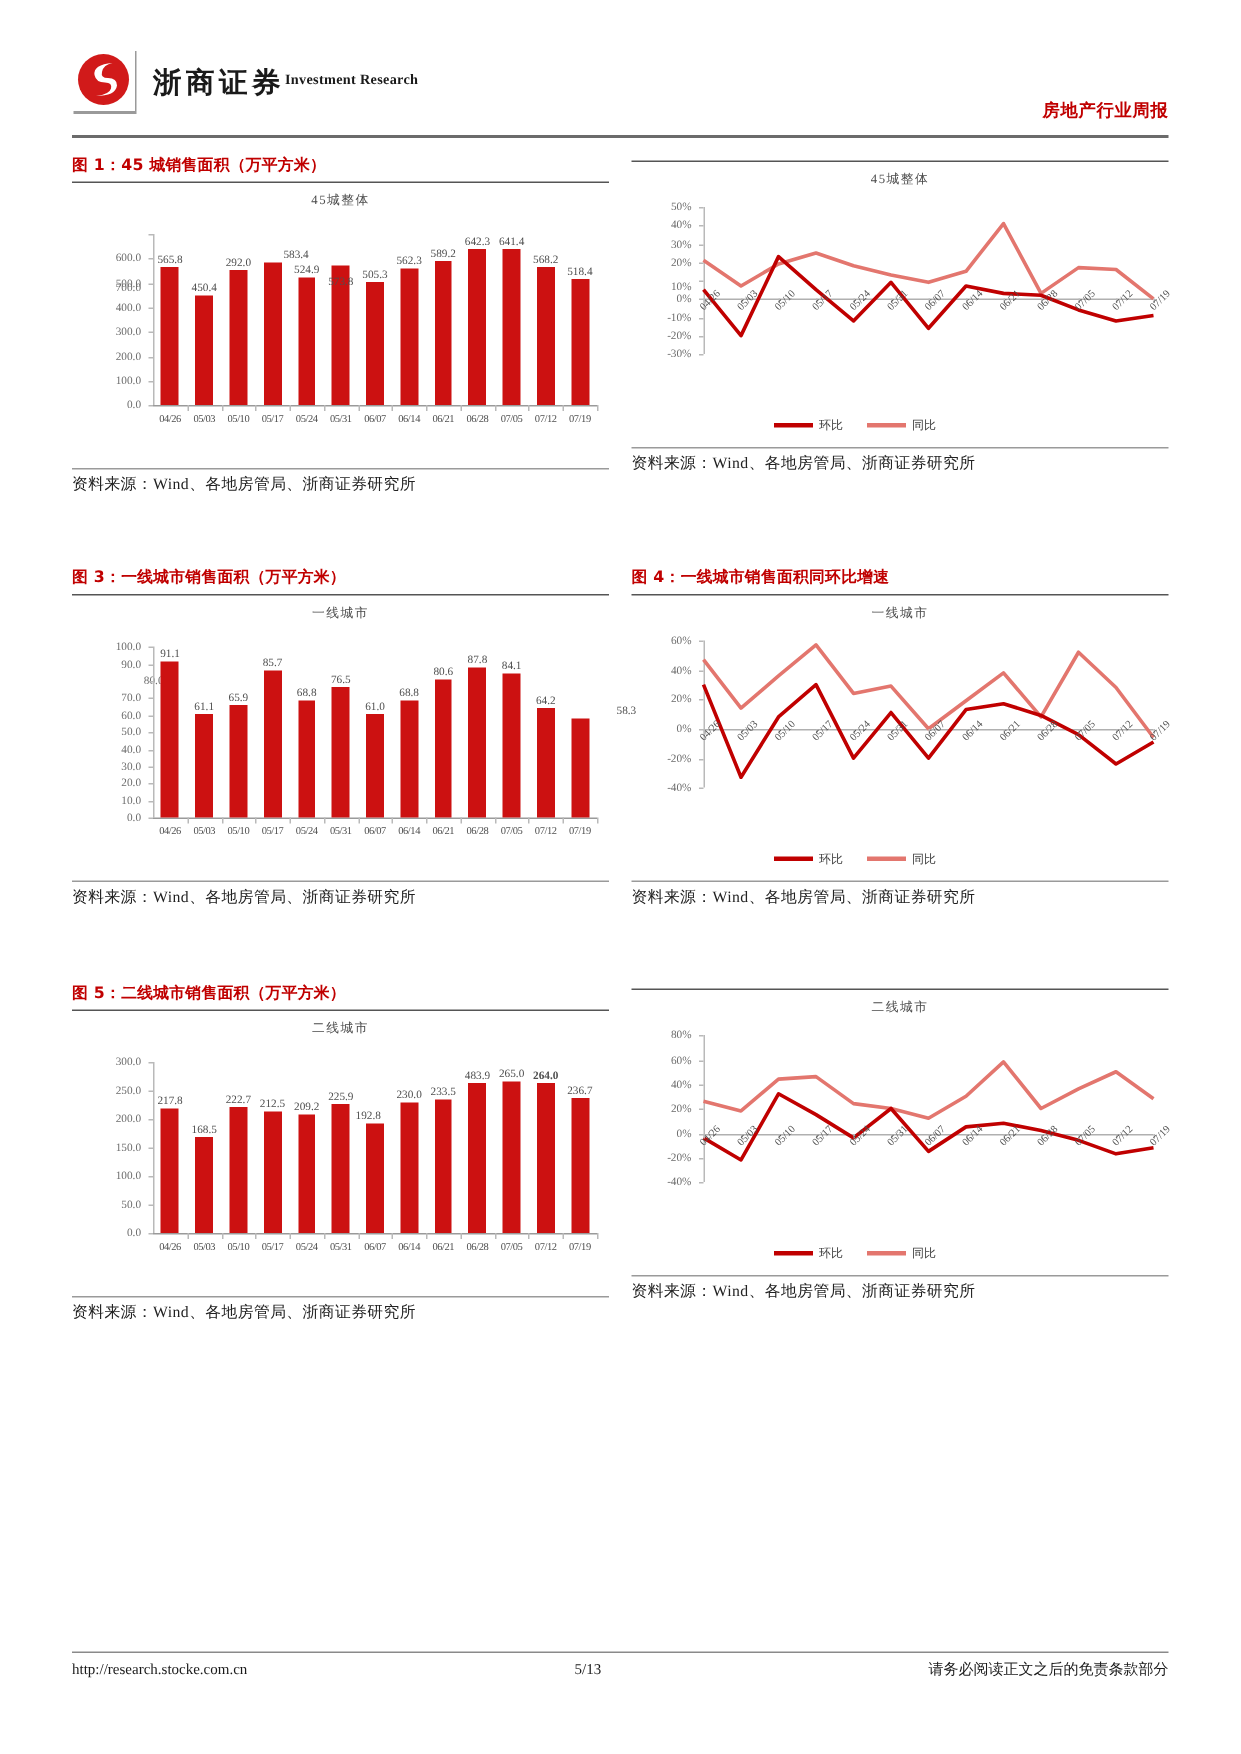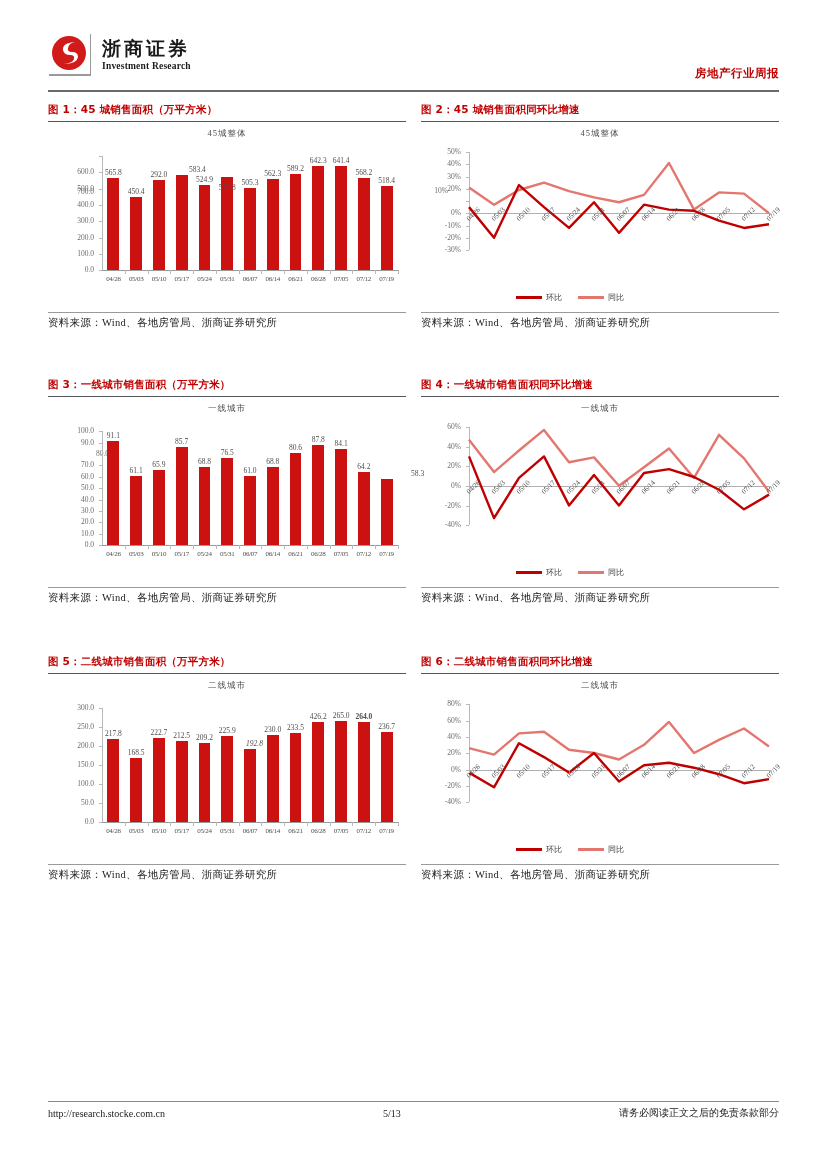--- a/index.html
+++ b/index.html
@@ -3,21 +3,21 @@
 <meta charset="utf-8">
 <style>
   html,body{margin:0;padding:0;}
   body{width:827px;height:1169px;background:#ffffff;font-family:"Liberation Serif",serif;position:relative;overflow:hidden;}
   .page{position:absolute;left:0;top:0;width:827px;height:1169px;}
 
   
   .header{position:absolute;left:48px;top:32px;width:731px;height:58px;}
   .logo-wrap{position:absolute;left:0;top:0;display:flex;align-items:center;gap:8px;}
   .logo-mark{width:46px;height:46px;position:relative;}
-  .logo-text{display:flex;flex-direction:column;line-height:1;}
+  .logo-text{display:flex;line-height:1;}
   .logo-cn{font-family:"DejaVu Sans",sans-serif;font-size:19px;font-weight:bold;color:#1a1a1a;letter-spacing:3px;}
   .logo-en{font-family:"Liberation Serif",serif;font-size:9.5px;font-weight:bold;color:#1a1a1a;margin-top:4px;letter-spacing:0.2px;}
   .header-right{position:absolute;right:0;top:34px;font-family:"DejaVu Sans",sans-serif;font-size:11.5px;font-weight:bold;color:#c00000;letter-spacing:0.5px;}
   .header-rule{position:absolute;left:48px;top:90px;width:731px;height:1.6px;background:#6b6b6b;}
 
   
   .fig{position:absolute;width:358px;}
   .fig-title{font-family:"DejaVu Sans",sans-serif;font-size:10.5px;font-weight:bold;color:#c00000;letter-spacing:0.2px;white-space:nowrap;}
   .fig-rule{margin-top:4px;width:358px;height:1.2px;background:#555;}
   .fig-plot{position:relative;width:358px;height:190px;}
@@ -141,33 +141,32 @@
           <div class="xlab" style="position: relative; flex: 1 1 0px; text-align: center; font-size: 7px; letter-spacing: -0.3px;">07/05</div>
           <div class="xlab" style="position: relative; flex: 1 1 0px; text-align: center; font-size: 7px; letter-spacing: -0.3px;">07/12</div>
           <div class="xlab" style="position: relative; flex: 1 1 0px; text-align: center; font-size: 7px; letter-spacing: -0.3px;">07/19</div>
         </div>
       </div>
     <div class="fig-src-rule"></div>
     <div class="fig-src">资料来源：Wind、各地房管局、浙商证券研究所</div>
   </div>
 
   <div class="fig" id="fig-slot-1" style="left:421px;top:103px;">
-    <div class="fig-title">图 2：45 城销售面积同环比增速</div>
     <div class="fig-rule"></div>
     <div class="fig-plot" id="plot-fig2">
         <div class="chart-sub">45城整体</div>
         <div class="ylab" style="left: 0px; top: 123px; width: 40px;">-30%</div>
         <div class="tick" style="left: 45px; top: 128px;"></div>
         <div class="ylab" style="left: 0px; top: 110.75px; width: 40px;">-20%</div>
         <div class="tick" style="left: 45px; top: 115.75px;"></div>
         <div class="ylab" style="left: 0px; top: 98.5px; width: 40px;">-10%</div>
         <div class="tick" style="left: 45px; top: 103.5px;"></div>
         <div class="ylab" style="left: 0px; top: 86.25px; width: 40px;">0%</div>
         <div class="tick" style="left: 45px; top: 91.25px;"></div>
-        <div class="ylab" style="left: 0px; top: 64px; width: 40px; text-align: center;">10%</div>
+        <div class="ylab" style="left: 0px; top: 78px; width: 40px;">10%</div>
         <div class="tick" style="left: 45px; top: 79px;"></div>
         <div class="ylab" style="left: 0px; top: 61.75px; width: 40px;">20%</div>
         <div class="tick" style="left: 45px; top: 66.75px;"></div>
         <div class="ylab" style="left: 0px; top: 49.5px; width: 40px;">30%</div>
         <div class="tick" style="left: 45px; top: 54.5px;"></div>
         <div class="ylab" style="left: 0px; top: 37.25px; width: 40px;">40%</div>
         <div class="tick" style="left: 45px; top: 42.25px;"></div>
         <div class="ylab" style="left: 0px; top: 25px; width: 40px;">50%</div>
         <div class="tick" style="left: 45px; top: 30px;"></div>
         <div class="axisline" style="left: 48px; top: 30px; width: 1px; height: 98px; background: rgb(185, 185, 185);"></div>
@@ -402,30 +401,30 @@
         <div class="bar" style="left: 127.772px; top: 67.25px; width: 11.84px; height: 80.75px; background: rgb(204, 17, 17);"></div>
         <div class="blab" style="left: 120.772px; top: 57.25px; width: 25.84px; text-align: center;">212.5</div>
         <div class="tick" style="left: 145.077px; top: 148px; width: 1px; height: 4px;"></div>
         <div class="bar" style="left: 150.542px; top: 68.504px; width: 11.84px; height: 79.496px; background: rgb(204, 17, 17);"></div>
         <div class="blab" style="left: 143.542px; top: 58.504px; width: 25.84px; text-align: center;">209.2</div>
         <div class="tick" style="left: 167.846px; top: 148px; width: 1px; height: 4px;"></div>
         <div class="bar" style="left: 173.311px; top: 62.158px; width: 11.84px; height: 85.842px; background: rgb(204, 17, 17);"></div>
         <div class="blab" style="left: 166.311px; top: 52.158px; width: 25.84px; text-align: center;">225.9</div>
         <div class="tick" style="left: 190.615px; top: 148px; width: 1px; height: 4px;"></div>
         <div class="bar" style="left: 196.08px; top: 74.736px; width: 11.84px; height: 73.264px; background: rgb(204, 17, 17);"></div>
-        <div class="blab" style="left: 189.08px; top: 64.736px; width: 25.84px; text-align: right; font-style: italic;">192.8</div>
+        <div class="blab" style="left: 189.08px; top: 64.736px; width: 25.84px; text-align: left;">192.8</div>
         <div class="tick" style="left: 213.385px; top: 148px; width: 1px; height: 4px;"></div>
         <div class="bar" style="left: 218.849px; top: 60.6px; width: 11.84px; height: 87.4px; background: rgb(204, 17, 17);"></div>
         <div class="blab" style="left: 211.849px; top: 50.6px; width: 25.84px; text-align: center;">230.0</div>
         <div class="tick" style="left: 236.154px; top: 148px; width: 1px; height: 4px;"></div>
         <div class="bar" style="left: 241.618px; top: 59.27px; width: 11.84px; height: 88.73px; background: rgb(204, 17, 17);"></div>
         <div class="blab" style="left: 234.618px; top: 49.27px; width: 25.84px; text-align: center;">233.5</div>
         <div class="tick" style="left: 258.923px; top: 148px; width: 1px; height: 4px;"></div>
         <div class="bar" style="left: 264.388px; top: 47.604px; width: 11.84px; height: 100.396px; background: rgb(204, 17, 17);"></div>
-        <div class="blab" style="left: 257.388px; top: 37.604px; width: 25.84px; text-align: center;">426.2</div>
+        <div class="blab" style="left: 257.388px; top: 37.604px; width: 25.84px; text-align: center;">483.9</div>
         <div class="tick" style="left: 281.692px; top: 148px; width: 1px; height: 4px;"></div>
         <div class="bar" style="left: 287.157px; top: 47.3px; width: 11.84px; height: 100.7px; background: rgb(204, 17, 17);"></div>
         <div class="blab" style="left: 280.157px; top: 37.3px; width: 25.84px; text-align: center;">265.0</div>
         <div class="tick" style="left: 304.462px; top: 148px; width: 1px; height: 4px;"></div>
         <div class="bar" style="left: 309.926px; top: 47.68px; width: 11.84px; height: 100.32px; background: rgb(204, 17, 17);"></div>
         <div class="blab" style="left: 302.926px; top: 37.68px; width: 25.84px; text-align: center; font-weight: bold;">264.0</div>
         <div class="tick" style="left: 327.231px; top: 148px; width: 1px; height: 4px;"></div>
         <div class="bar" style="left: 332.695px; top: 58.054px; width: 11.84px; height: 89.946px; background: rgb(204, 17, 17);"></div>
         <div class="blab" style="left: 325.695px; top: 48.054px; width: 25.84px; text-align: center;">236.7</div>
         <div class="tick" style="left: 350px; top: 148px; width: 1px; height: 4px;"></div>
@@ -443,21 +442,20 @@
           <div class="xlab" style="position: relative; flex: 1 1 0px; text-align: center; font-size: 7px; letter-spacing: -0.3px;">07/05</div>
           <div class="xlab" style="position: relative; flex: 1 1 0px; text-align: center; font-size: 7px; letter-spacing: -0.3px;">07/12</div>
           <div class="xlab" style="position: relative; flex: 1 1 0px; text-align: center; font-size: 7px; letter-spacing: -0.3px;">07/19</div>
         </div>
       </div>
     <div class="fig-src-rule"></div>
     <div class="fig-src">资料来源：Wind、各地房管局、浙商证券研究所</div>
   </div>
 
   <div class="fig" id="fig-slot-5" style="left:421px;top:655px;">
-    <div class="fig-title">图 6：二线城市销售面积同环比增速</div>
     <div class="fig-rule"></div>
     <div class="fig-plot" id="plot-fig6">
         <div class="chart-sub">二线城市</div>
         <div class="ylab" style="left: 0px; top: 123px; width: 40px;">-40%</div>
         <div class="tick" style="left: 45px; top: 128px;"></div>
         <div class="ylab" style="left: 0px; top: 106.667px; width: 40px;">-20%</div>
         <div class="tick" style="left: 45px; top: 111.667px;"></div>
         <div class="ylab" style="left: 0px; top: 90.3333px; width: 40px;">0%</div>
         <div class="tick" style="left: 45px; top: 95.3333px;"></div>
         <div class="ylab" style="left: 0px; top: 74px; width: 40px;">20%</div>

